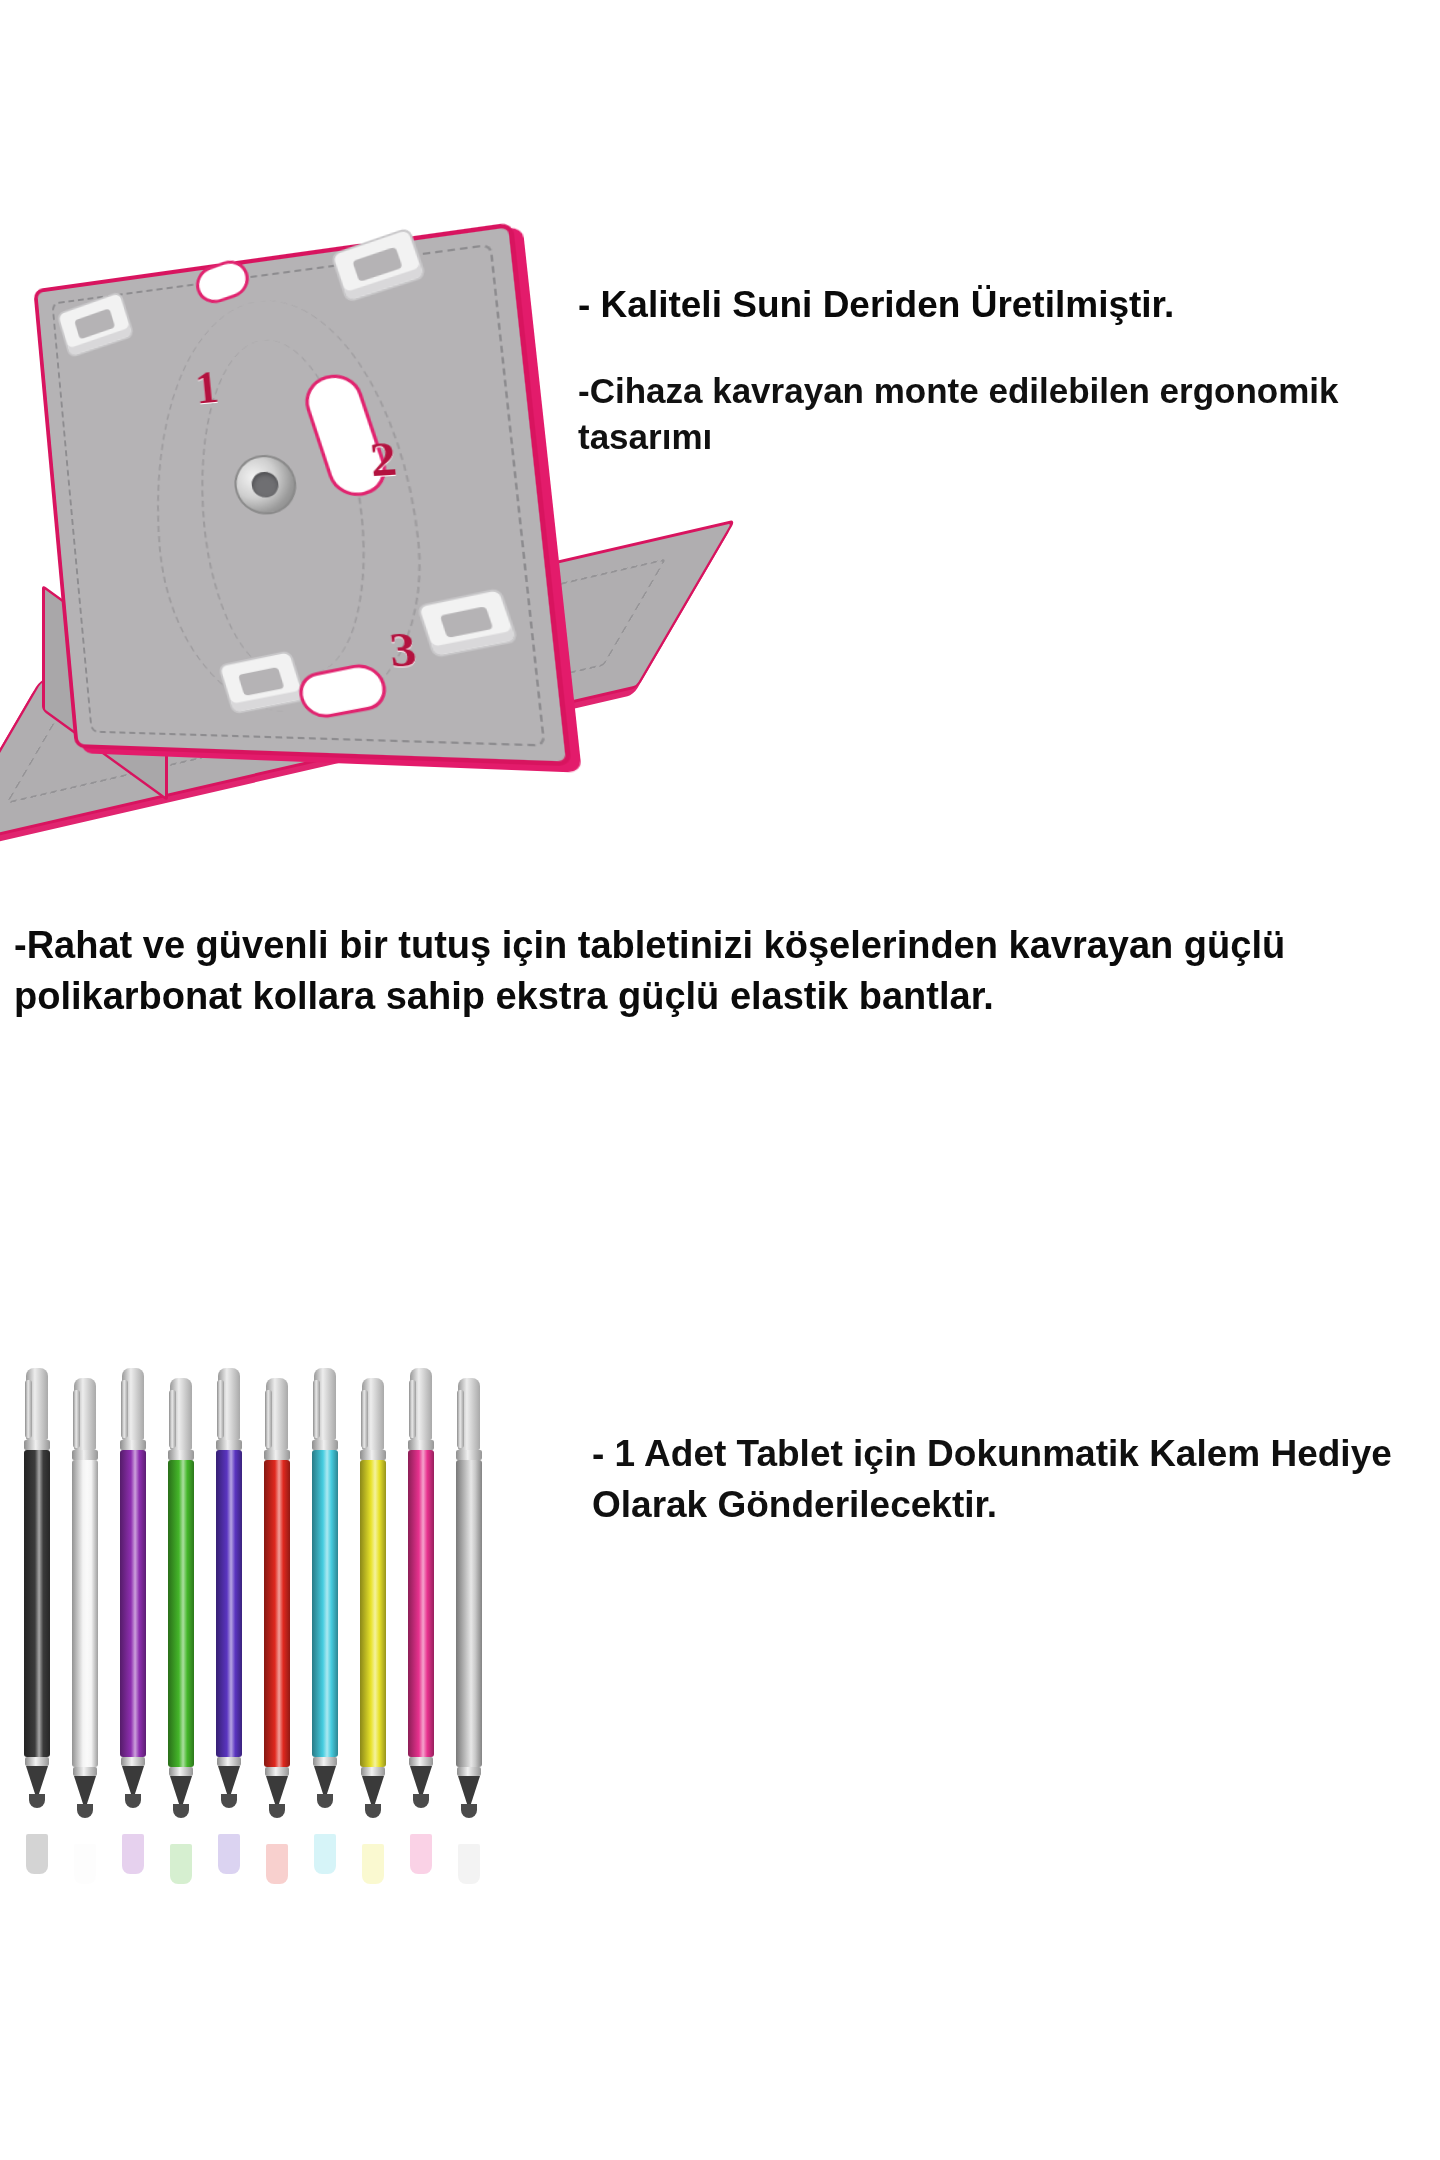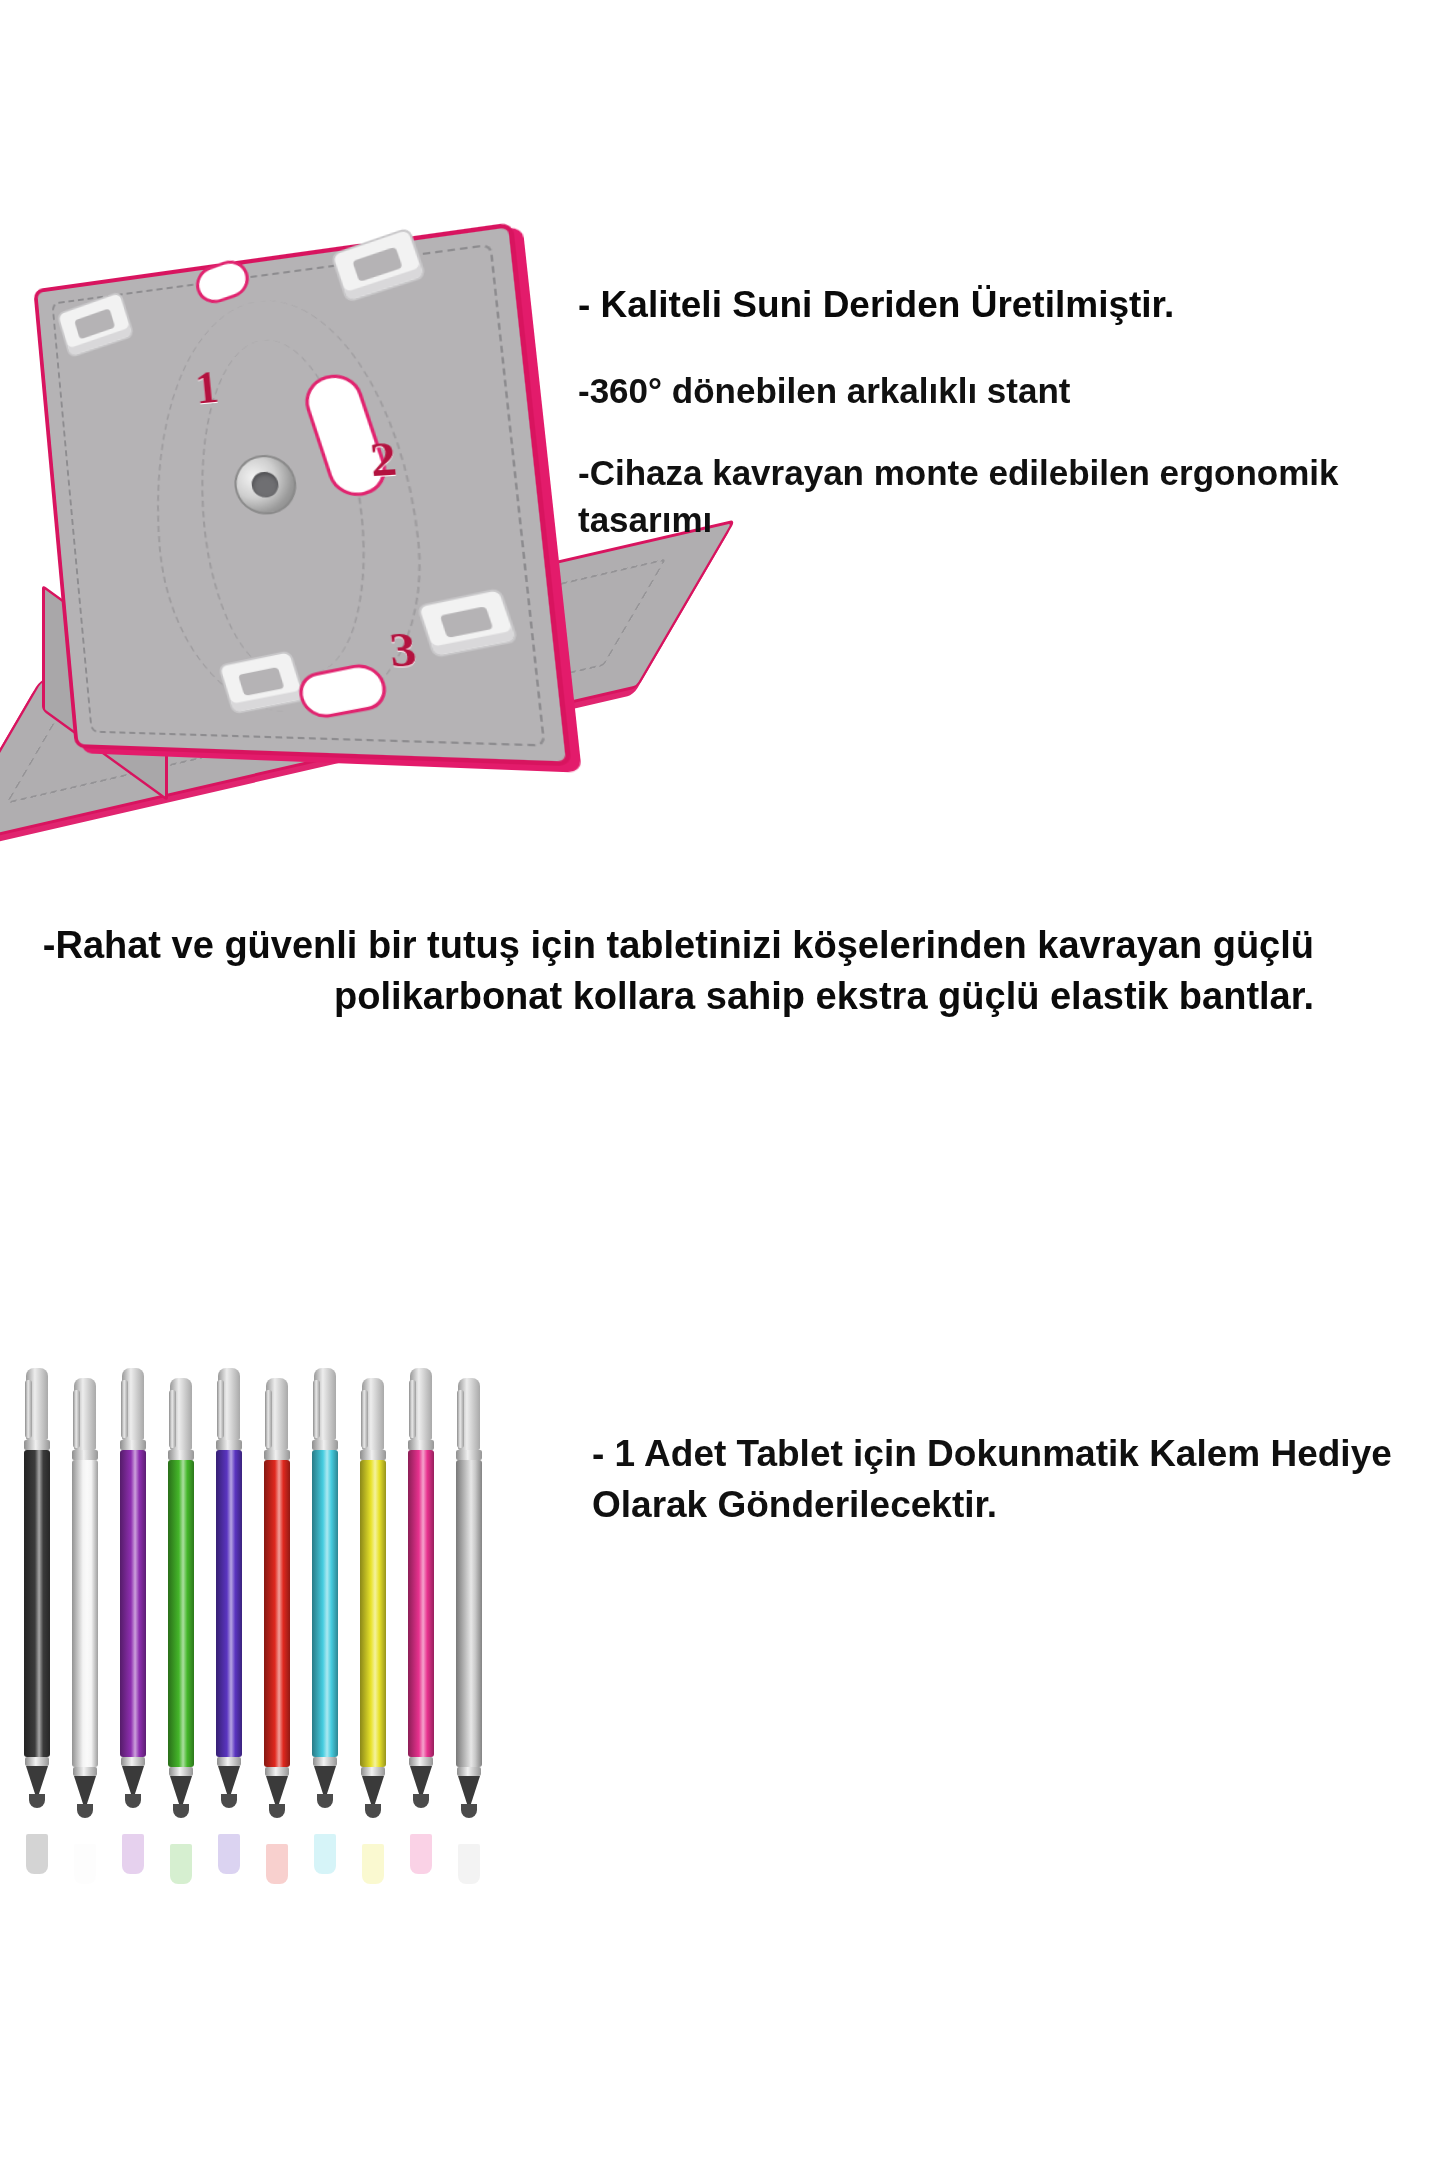--- a/index.html
+++ b/index.html
@@ -226,21 +226,20 @@
     left: 14px;
     top: 920px;
     width: 1300px;
   }
   .para {
     font-size: 38px;
     font-weight: bold;
     line-height: 1.33;
     margin: 0 0 36px 0;
     color: #0b0b0b;
-    text-align: right;
   }
 
   
   .bottom-section {
     position: absolute;
     left: 0;
     top: 1340px;
     width: 1252px;
     height: 820px;
   }
@@ -370,21 +369,20 @@
         <div class="grommet"></div>
 
         <span class="marker marker-1">1</span>
         <span class="marker marker-2">2</span>
         <span class="marker marker-3">3</span>
       </div>
     </div>
 
     <div class="top-text">
       <p class="bullet-strong">- Kaliteli Suni Deriden Üretilmiştir.</p>
-      <p class="bullet">-360° dönebilen arkalıklı stant</p>
       <p class="bullet">-Cihaza kavrayan monte edilebilen ergonomik tasarımı</p>
     </div>
   </div>
 
   <div class="mid-text">
     <p class="para">-Rahat ve güvenli bir tutuş için tabletinizi köşelerinden kavrayan güçlü polikarbonat kollara sahip ekstra güçlü elastik bantlar.</p>
   </div>
 
   <div class="bottom-section">
     <div class="pens" id="pen-group">

